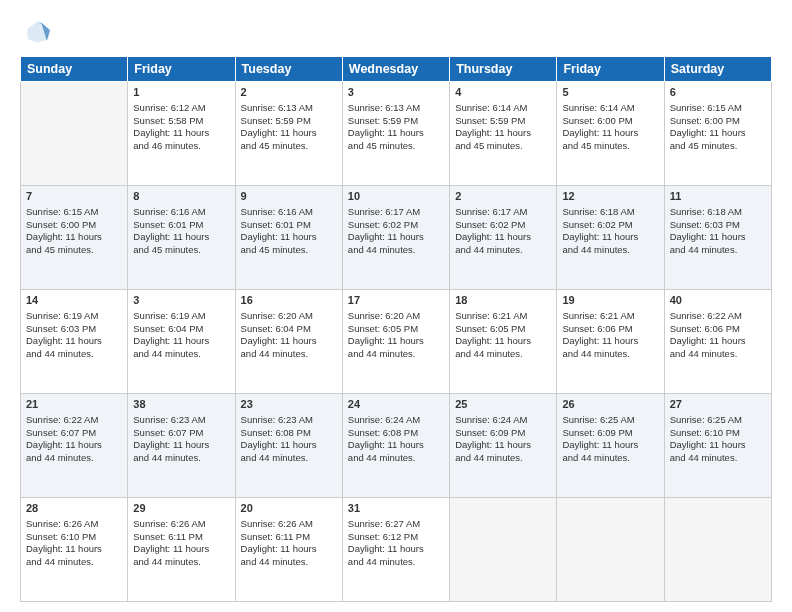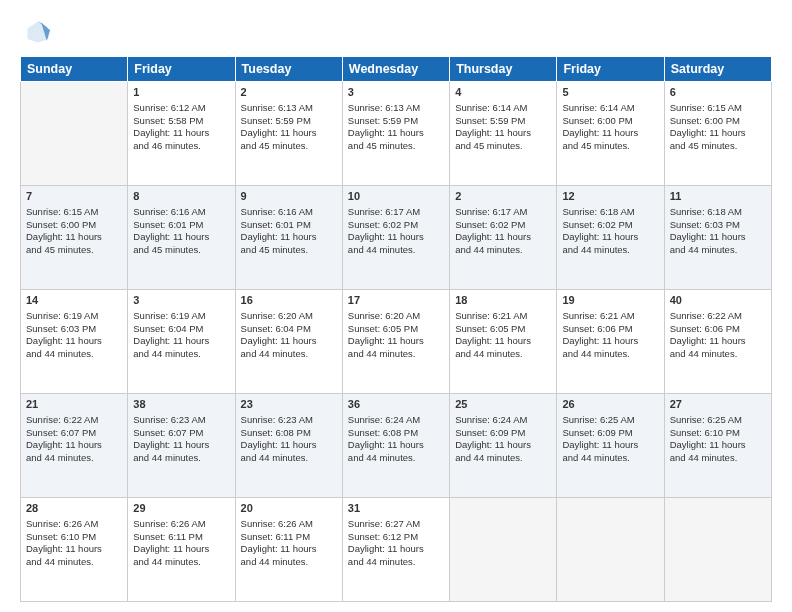--- a/index.html
+++ b/index.html
@@ -295,21 +295,21 @@
             <div>and 44 minutes.</div>
           </td>
           <td>
             <span class="day-num">23</span>
             <div>Sunrise: 6:23 AM</div>
             <div>Sunset: 6:08 PM</div>
             <div>Daylight: 11 hours</div>
             <div>and 44 minutes.</div>
           </td>
           <td>
-            <span class="day-num">36</span>
+            <span class="day-num">24</span>
             <div>Sunrise: 6:24 AM</div>
             <div>Sunset: 6:08 PM</div>
             <div>Daylight: 11 hours</div>
             <div>and 44 minutes.</div>
           </td>
           <td>
             <span class="day-num">25</span>
             <div>Sunrise: 6:24 AM</div>
             <div>Sunset: 6:09 PM</div>
             <div>Daylight: 11 hours</div>

